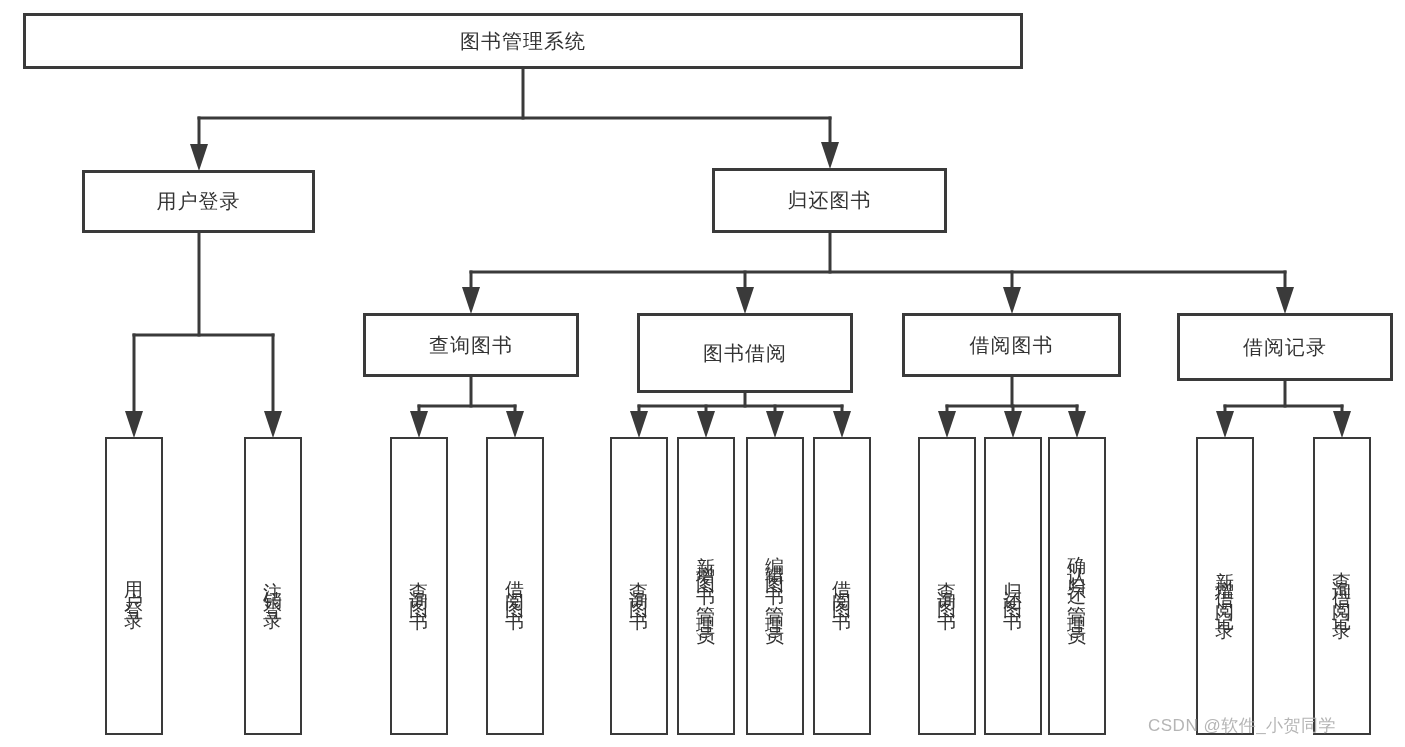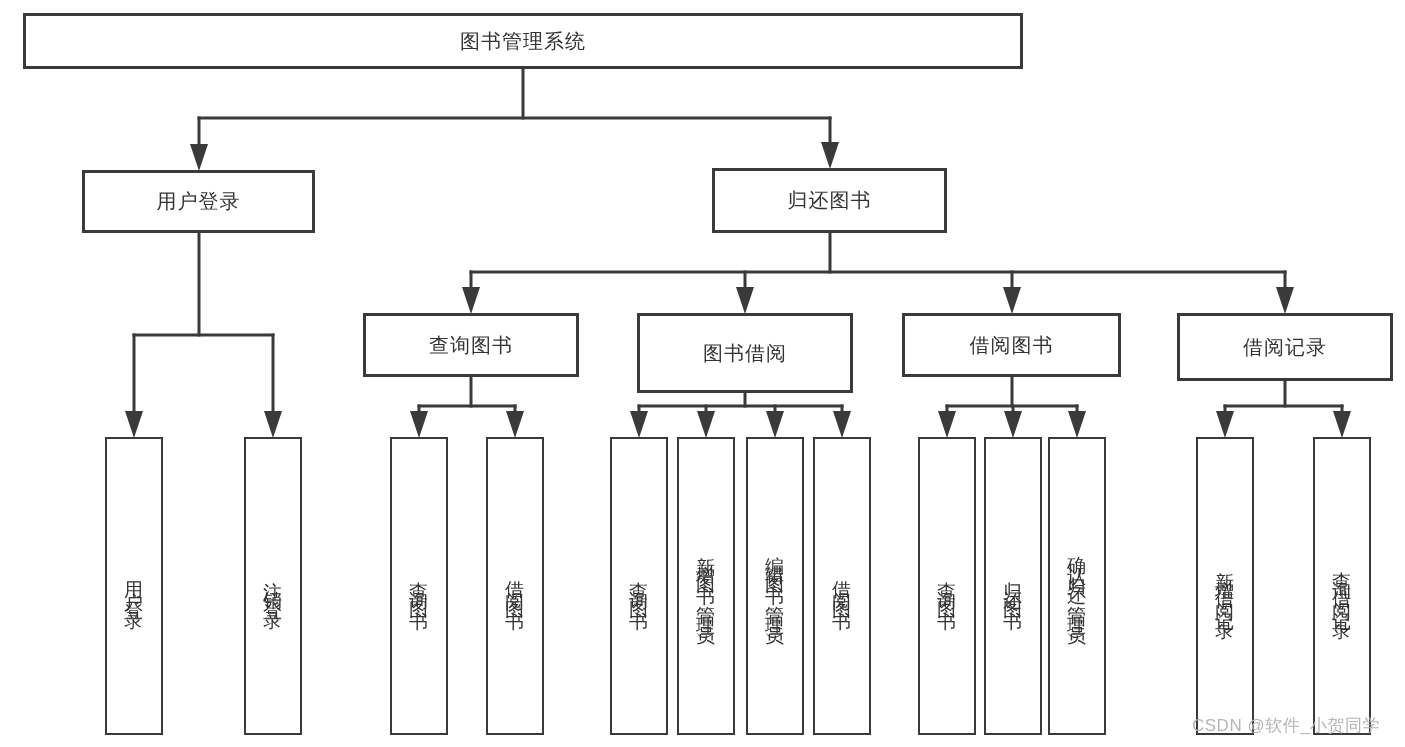--- a/index.html
+++ b/index.html
@@ -13,21 +13,21 @@
     border:3px solid #3a3a3a;display:flex;align-items:center;justify-content:center;
     color:#333333;z-index:2;
   }
   .lvl{font-size:20px;letter-spacing:1px;}
   .leaf{border-width:2.5px;}
   .leaf .vtext{
     writing-mode:vertical-rl;text-orientation:mixed;
     font-size:19px;line-height:1;letter-spacing:10px;color:#333333;
   }
   .watermark{
-    position:absolute;z-index:5;top:714px;left:1192px;
+    position:absolute;z-index:5;top:714px;left:1148px;
     font-size:17px;letter-spacing:0.5px;color:#b5b5b5;white-space:nowrap;
   }
 </style>
 </head>
 <body>
 
 <div class="stage">
 
   <svg class="connectors" width="1405" height="747" viewBox="0 0 1405 747" id="wires">
       <line x1="523" y1="69" x2="523" y2="118" stroke="#3a3a3a" stroke-width="3" stroke-linecap="square"></line>

